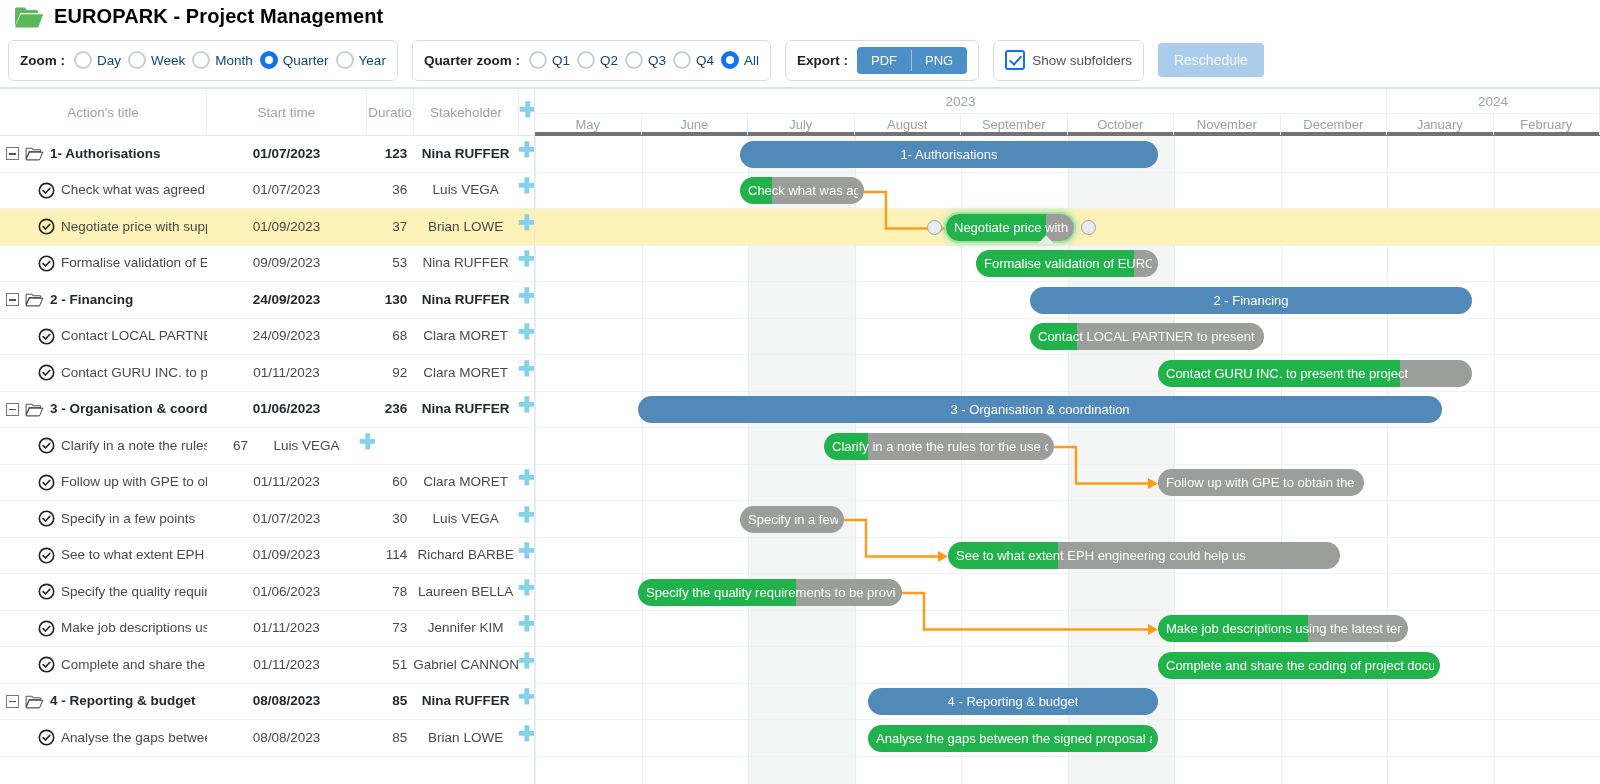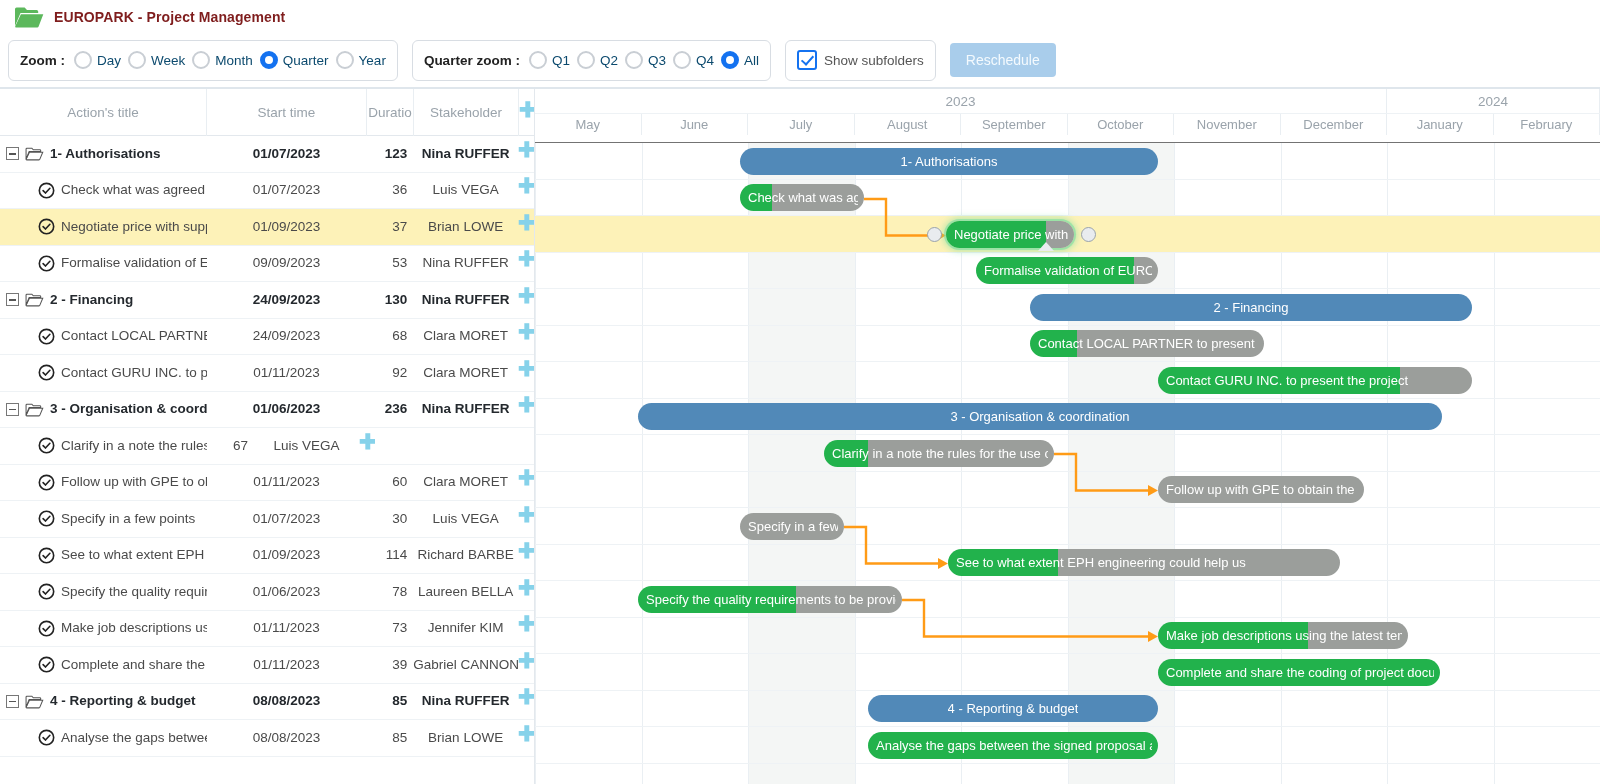--- a/index.html
+++ b/index.html
@@ -15,23 +15,23 @@
   #app-header {
     height: 33px;
     display: flex;
     align-items: center;
     padding-left: 14px;
     gap: 10px;
     background: #ffffff;
   }
   #app-header .folder-logo { width: 30px; height: 24px; flex: none; }
   #app-title {
-    font-size: 14px;
+    font-size: 20px;
     font-weight: bold;
-    color: #7f1d1d;
+    color: #000000;
     letter-spacing: .1px;
     white-space: nowrap;
   }
 
   
   #toolbar {
     height: 56px;
     display: flex;
     align-items: center;
     gap: 14px;
@@ -200,21 +200,21 @@
     text-overflow: clip;
     flex: 1;
   }
 
   
   #gantt {
     flex: 1;
     position: relative;
     overflow: hidden;
   }
-  #gantt-head { height: 54px; position: relative; border-bottom: 1px solid #737373; }
+  #gantt-head { height: 47px; position: relative; border-bottom: 4px solid #737373; }
   .year-row { height: 25px; display: flex; border-bottom: 1px solid #eef2f5; }
   .year-cell {
     font-size: 13.5px; color: #9aa3ab;
     text-align: center; line-height: 25px;
     border-right: 1px solid #e9eef2;
     overflow: hidden; white-space: nowrap;
   }
   .month-row { height: 21px; display: flex; }
   .month-cell {
     font-size: 13px; color: #9aa3ab;
@@ -330,20 +330,27 @@
     <label class="radio-item">
       <span class="radio"></span>
       <span class="radio-label">Q4</span>
     </label>
     <label class="radio-item">
       <span class="radio on"></span>
       <span class="radio-label">All</span>
     </label>
   </div>
 
+  <div class="tb-group">
+    <span class="tb-label">Export :</span>
+    <div class="seg-wrap">
+      <button class="seg-btn">PDF</button>
+      <button class="seg-btn">PNG</button>
+    </div>
+  </div>
 
 
   <label class="tb-group">
     <span class="cbox on"></span>
     <span class="cbox-label">Show subfolders</span>
   </label>
 
   <button id="reschedule-button">Reschedule</button>
 </div>
 
@@ -544,21 +551,21 @@
         </div>
         <div class="row">
           <div class="cell title">
             <svg class="check-icon" viewBox="0 0 18 18">
               <circle cx="9" cy="9" r="7.6" fill="none" stroke="#222" stroke-width="1.7"></circle>
               <path d="M5.4 9.1l2.5 2.6 4.7-5.1" fill="none" stroke="#222" stroke-width="1.7" stroke-linecap="round" stroke-linejoin="round"></path>
             </svg>
             <span class="title-text">Complete and share the coding of project docume</span>
           </div>
           <div class="cell start">01/11/2023</div>
-          <div class="cell dur">39</div>
+          <div class="cell dur">51</div>
           <div class="cell stake">Gabriel CANNON</div>
           <div class="cell plusc"><span class="plus-icon">✚</span></div>
         </div>
         <div class="row group">
           <div class="cell title">
             <span class="exp-toggle"></span>
             <svg class="folder-icon" viewBox="0 0 20 16">
               <path d="M1 14V3.2a.9.9 0 0 1 .9-.9h5.3l1.5 1.7h7a.9.9 0 0 1 .9.9v.9H4.3L1 14z" fill="none" stroke="#555" stroke-width="1.1"></path>
               <path d="M4.6 6.6h14.2L15.6 14.3a.8.8 0 0 1-.75.5H1.7a.6.6 0 0 1-.56-.82z" fill="none" stroke="#555" stroke-width="1.1"></path>
             </svg>

